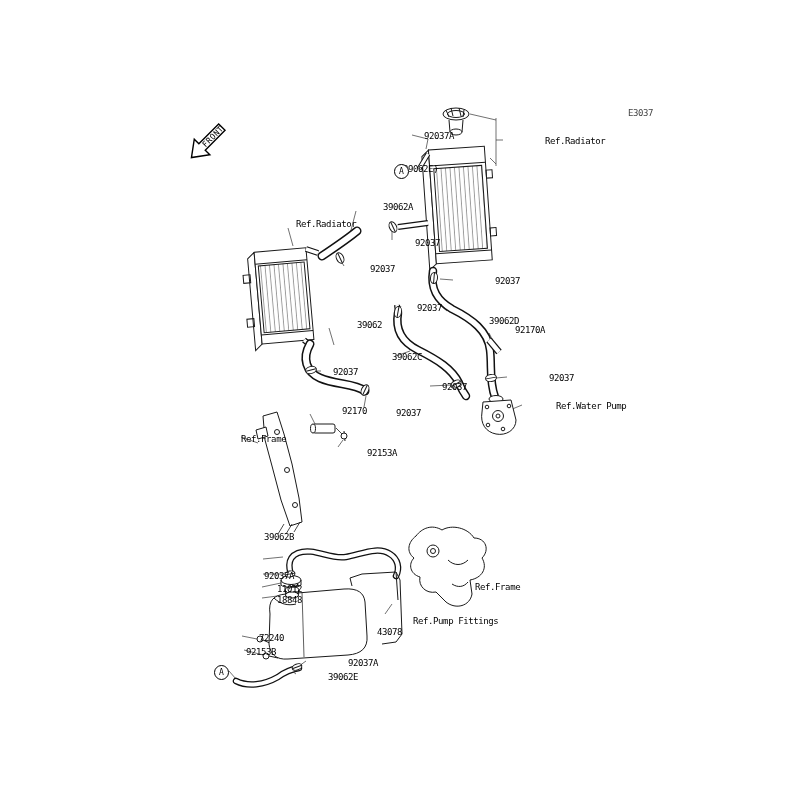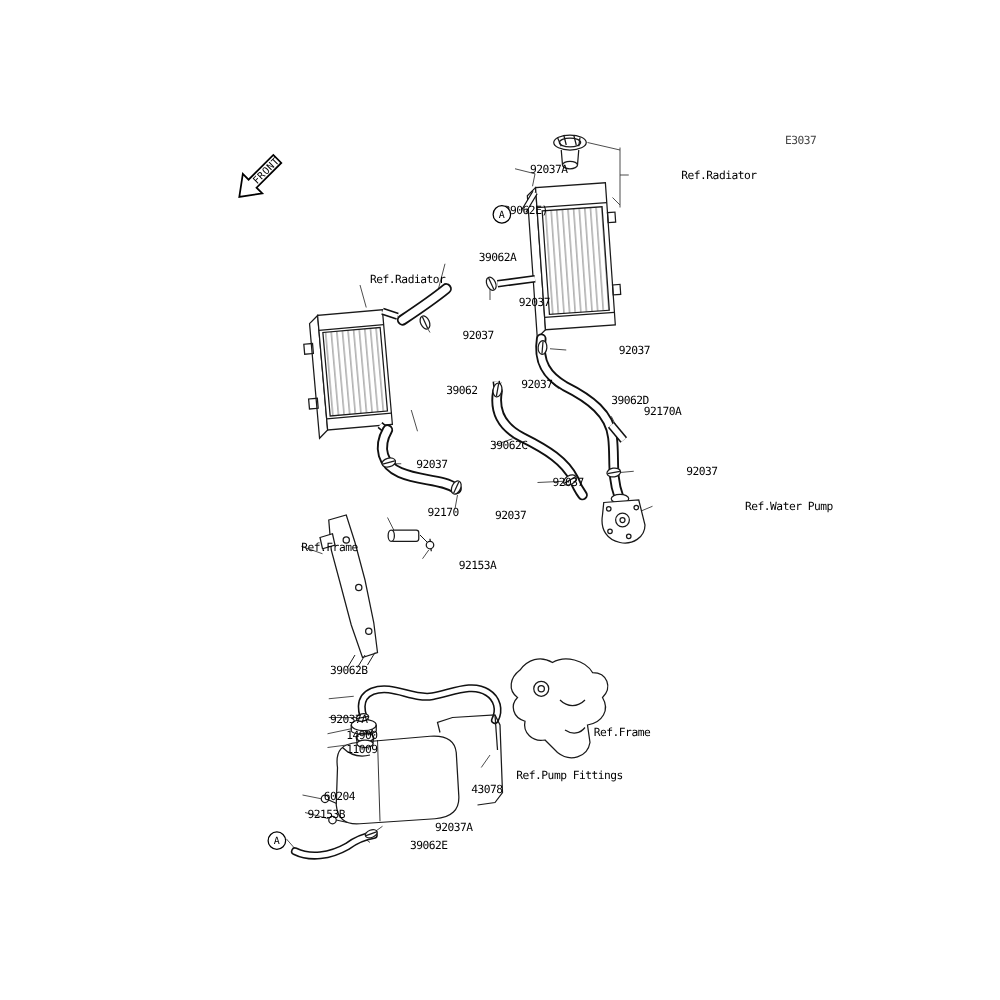--- a/index.html
+++ b/index.html
@@ -253,38 +253,38 @@
 <span class="lbl" style="left:358px;top:164px">(39062E)</span>
 <span class="lbl" style="left:505px;top:136px">Ref.Radiator</span>
 <span class="lbl" style="left:343px;top:202px">39062A</span>
 <span class="lbl" style="left:375px;top:238px">92037</span>
 <span class="lbl" style="left:256px;top:219px">Ref.Radiator</span>
 <span class="lbl" style="left:330px;top:264px">92037</span>
 <span class="lbl" style="left:455px;top:276px">92037</span>
 <span class="lbl" style="left:377px;top:303px">92037</span>
 <span class="lbl" style="left:449px;top:316px">39062D</span>
 <span class="lbl" style="left:475px;top:325px">92170A</span>
-<span class="lbl" style="left:317px;top:308px">39062</span>
+<span class="lbl" style="left:317px;top:320px">39062</span>
 <span class="lbl" style="left:352px;top:352px">39062C</span>
 <span class="lbl" style="left:293px;top:367px">92037</span>
 <span class="lbl" style="left:509px;top:373px">92037</span>
 <span class="lbl" style="left:402px;top:382px">92037</span>
-<span class="lbl" style="left:556px;top:401px">Ref.Water Pump</span>
+<span class="lbl" style="left:516px;top:401px">Ref.Water Pump</span>
 <span class="lbl" style="left:302px;top:406px">92170</span>
 <span class="lbl" style="left:356px;top:408px">92037</span>
 <span class="lbl" style="left:201px;top:434px">Ref.Frame</span>
 <span class="lbl" style="left:327px;top:448px">92153A</span>
 <span class="lbl" style="left:224px;top:532px">39062B</span>
 <span class="lbl" style="left:224px;top:571px">92037A</span>
-<span class="lbl" style="left:237px;top:584px">14900</span>
-<span class="lbl" style="left:237px;top:595px">11009</span>
+<span class="lbl" style="left:237px;top:584px">11012</span>
+<span class="lbl" style="left:237px;top:595px">18848</span>
 <span class="lbl" style="left:435px;top:582px">Ref.Frame</span>
 <span class="lbl" style="left:373px;top:616px">Ref.Pump Fittings</span>
 <span class="lbl" style="left:337px;top:627px">43078</span>
-<span class="lbl" style="left:219px;top:633px">60204</span>
+<span class="lbl" style="left:219px;top:633px">72240</span>
 <span class="lbl" style="left:206px;top:647px">92153B</span>
 <span class="lbl" style="left:308px;top:658px">92037A</span>
 <span class="lbl" style="left:288px;top:672px">39062E</span>
 
 <span class="circA" style="left:394px;top:164px">A</span>
 <span class="circA" style="left:214px;top:665px">A</span>
 
 </div>
 
 </body></html>

